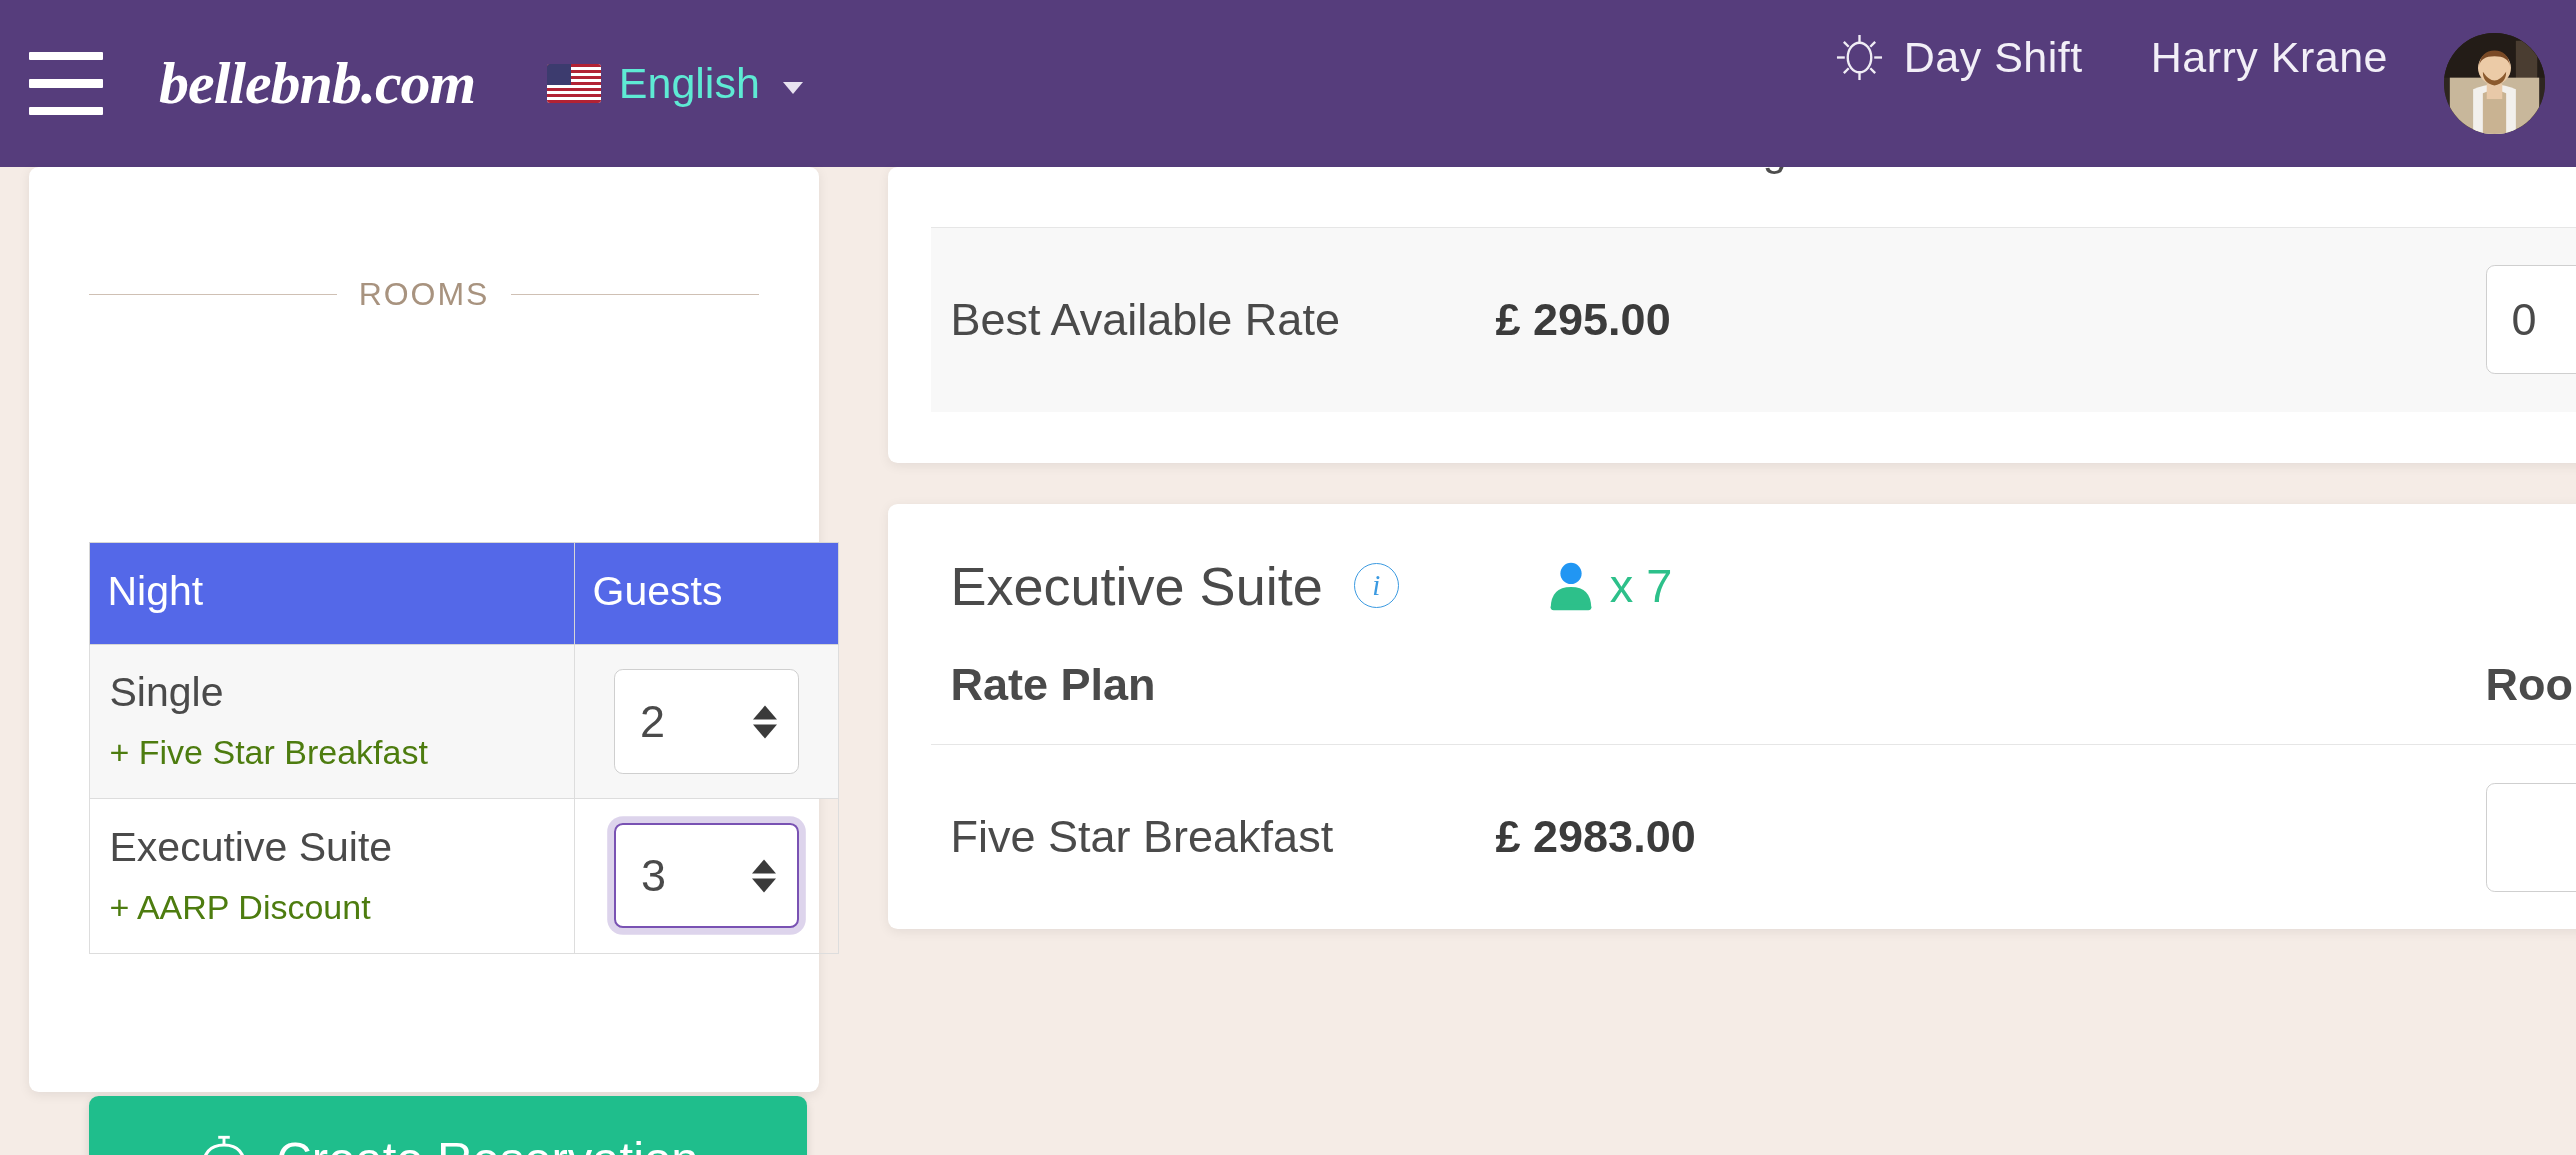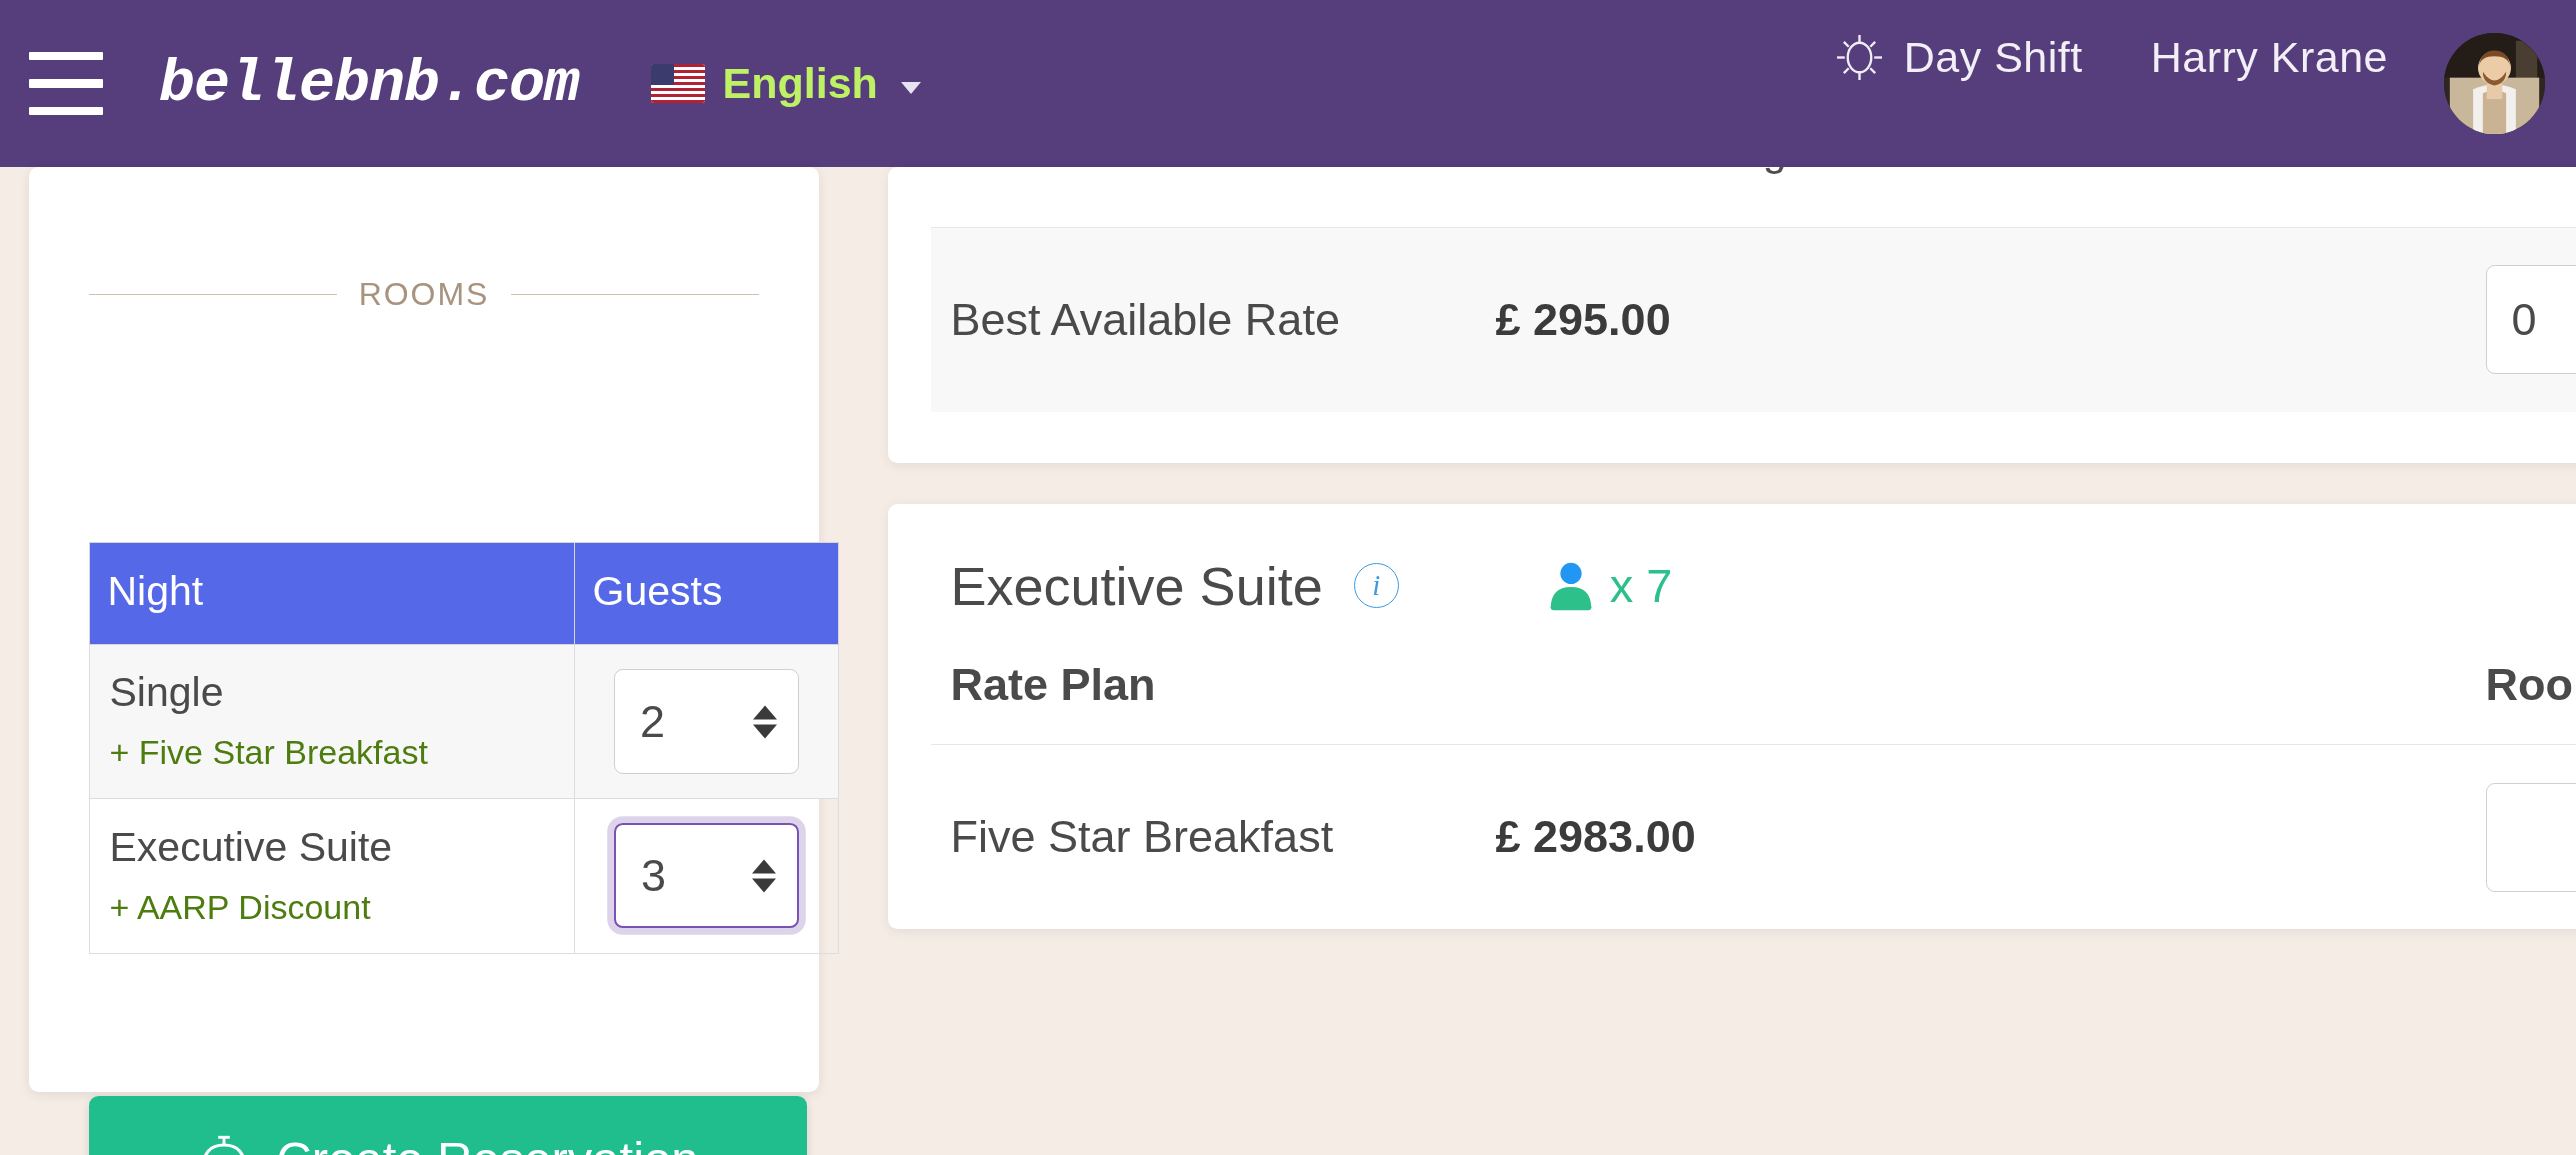--- a/index.html
+++ b/index.html
@@ -32,21 +32,21 @@
   .hamburger span {
     display: block;
     height: 8.8px;
     width: 100%;
     background: #ffffff;
     border-radius: 1px;
   }
 
   .brand {
     margin-left: 56px;
-    font-family: Liberation Mono, monospace;
+    font-family: Liberation Serif, serif;
     font-weight: bold;
     font-style: italic;
     font-size: 60px;
     color: #ffffff;
     letter-spacing: -1px;
     white-space: nowrap;
   }
 
   .lang {
     margin-left: 72px;
@@ -70,23 +70,23 @@
       #b22234 0px, #b22234 3px,
       #ffffff 3px, #ffffff 6px);
   }
   .flag .canton {
     position: absolute;
     left: 0; top: 0;
     width: 23.4px; height: 21px;
     background: #3c3b6e;
   }
   .lang-label {
-    color: #bef264;
+    color: #5eead4;
     font-size: 43px;
-    font-weight: 700;
+    font-weight: 400;
     white-space: nowrap;
   }
   .caret-down {
     width: 0; height: 0;
     border-left: 10.7px solid transparent;
     border-right: 10.7px solid transparent;
     border-top: 12.7px solid #e8e3f0;
     margin-left: 5.8px;
     margin-top: 9.7px;
   }

